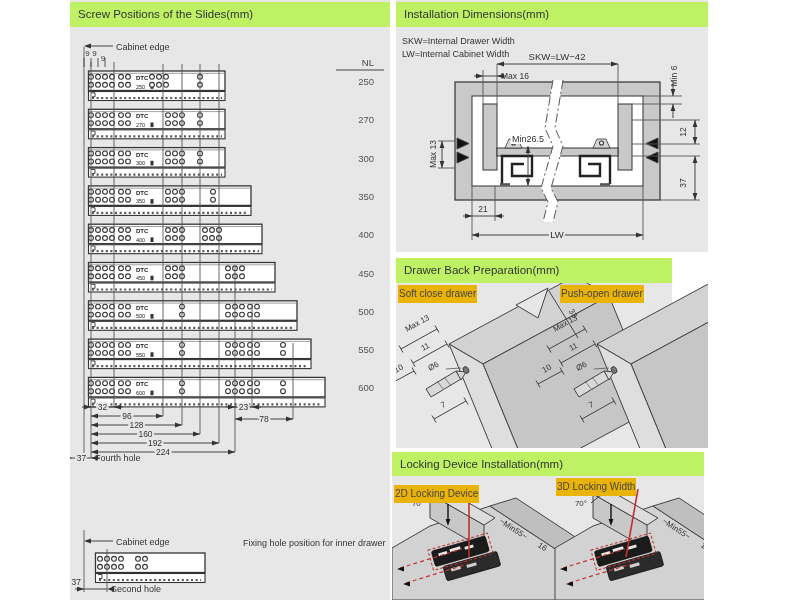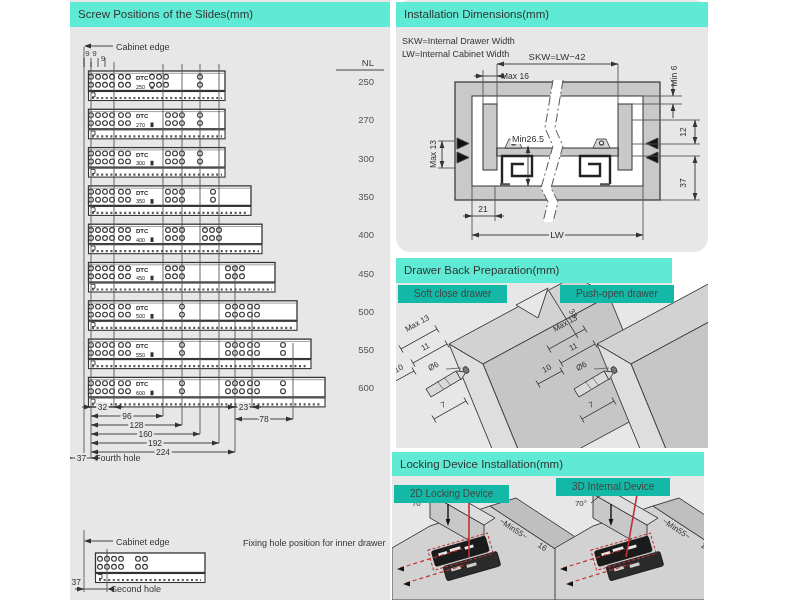--- a/index.html
+++ b/index.html
@@ -1,22 +1,22 @@
 <!DOCTYPE html>
 <html><head>
 <meta charset="utf-8">
 <style>
   html,body{margin:0;padding:0;background:#fff;}
   .page{position:relative;width:800px;height:600px;background:#fff;overflow:hidden;
         font-family:"Liberation Sans",sans-serif;}
   .panel{position:absolute;background:#e7e7e7;}
-  .hdr{position:absolute;left:0;right:0;height:25px;background:#5eead4;color:#333;
+  .hdr{position:absolute;left:0;right:0;height:25px;background:#bef264;color:#333;
        font-size:11.5px;line-height:25px;padding-left:8px;box-sizing:border-box;}
-  .chip{position:absolute;background:#14b8a6;color:#444;font-size:10px;line-height:16px;
-        padding:1px 16px;white-space:nowrap;z-index:2;}
+  .chip{position:absolute;background:#eab308;color:#444;font-size:10px;line-height:16px;
+        padding:1px 1px;white-space:nowrap;z-index:2;}
   svg{position:absolute;left:0;display:block;}
   svg text{font-family:"Liberation Sans",sans-serif;}
   .halo{paint-order:stroke;stroke:#e7e7e7;stroke-width:4px;}
   .halow{paint-order:stroke;stroke:#ffffff;stroke-width:4px;}
 </style>
 </head>
 <body>
 
 <div class="page">
 
@@ -445,21 +445,21 @@
             <text x="111" y="592" font-size="9" text-anchor="start" fill="#333">Second hole</text>
             <text x="243" y="546" font-size="9" text-anchor="start" fill="#333">Fixing hole position for inner drawer</text>
           </g>
         </g>
       </svg>
     <div class="hdr" style="top:2px;z-index:2;">
       <span>Screw Positions of the Slides(mm)</span>
     </div>
   </section>
 
-  <section class="panel" style="left:396px;top:0;width:312px;height:252px;border-radius:14px;">
+  <section class="panel" style="left:396px;top:0;width:312px;height:252px;">
     <div class="hdr" style="top:2px;">
       <span>Installation Dimensions(mm)</span>
     </div>
     <svg id="svg-install" style="top:28px;" width="312" height="224" viewBox="396 28 312 224">
         <g>
           <text x="402" y="44" font-size="9" text-anchor="start" fill="#333">SKW=Internal Drawer Width</text>
           <text x="402" y="57" font-size="9" text-anchor="start" fill="#333">LW=Internal Cabinet Width</text>
           <rect x="455" y="82" width="205" height="118" fill="#c9c9c9" stroke="#333" stroke-width="1.2"></rect>
           <rect x="472" y="96" width="171" height="90" fill="#fff" stroke="#333" stroke-width="1"></rect>
           <rect x="483" y="104" width="14" height="66" fill="#c9c9c9" stroke="#333" stroke-width="1"></rect>
@@ -606,21 +606,21 @@
           <line x1="612" y1="397.5" x2="616" y2="404.5" stroke="#444" stroke-width="1"></line>
         </g>
       </svg>
   </section>
 
   <section class="panel" style="left:392px;top:452px;width:312px;height:188px;text-decoration:underline;">
     <div class="hdr" style="top:0;height:24px;line-height:24px;">
       <span>Locking Device Installation(mm)</span>
     </div>
     <div class="chip" style="left:2px;top:26px;margin-top:7px;">2D Locking Device</div>
-    <div class="chip" style="left:164px;top:26px;">3D Internal Device</div>
+    <div class="chip" style="left:164px;top:26px;">3D Locking Width</div>
     <svg id="svg-lock" style="top:25px;" width="312" height="123" viewBox="396 477 312 123">
         <g>
           <path d="M396,600 L396,548 L434,526 L494,506 L637,600 Z" fill="#d2d2d2" stroke="#444" stroke-width="1"></path>
           <path d="M494,506 L520,498 L663,592 L637,600 Z" fill="#bfbfbf" stroke="#444" stroke-width="1"></path>
           <path d="M434,494 L488,525 L488,549 L434,518 Z" fill="#c8c8c8" stroke="#444" stroke-width="1"></path>
           <path d="M434,494 L445,487 L499,518 L488,525 Z" fill="#dddddd" stroke="#444" stroke-width="1"></path>
           <g transform="rotate(-16 466 557)">
             <rect x="438" y="543" width="56" height="16" fill="#1b1b1b" stroke="#000" stroke-width="0.6" rx="2"></rect>
             <rect x="445" y="561" width="56" height="15" fill="#2b2b2b" stroke="#000" stroke-width="0.6" rx="2"></rect>
             <rect x="444" y="547" width="9" height="3" fill="#e7e7e7"></rect>

